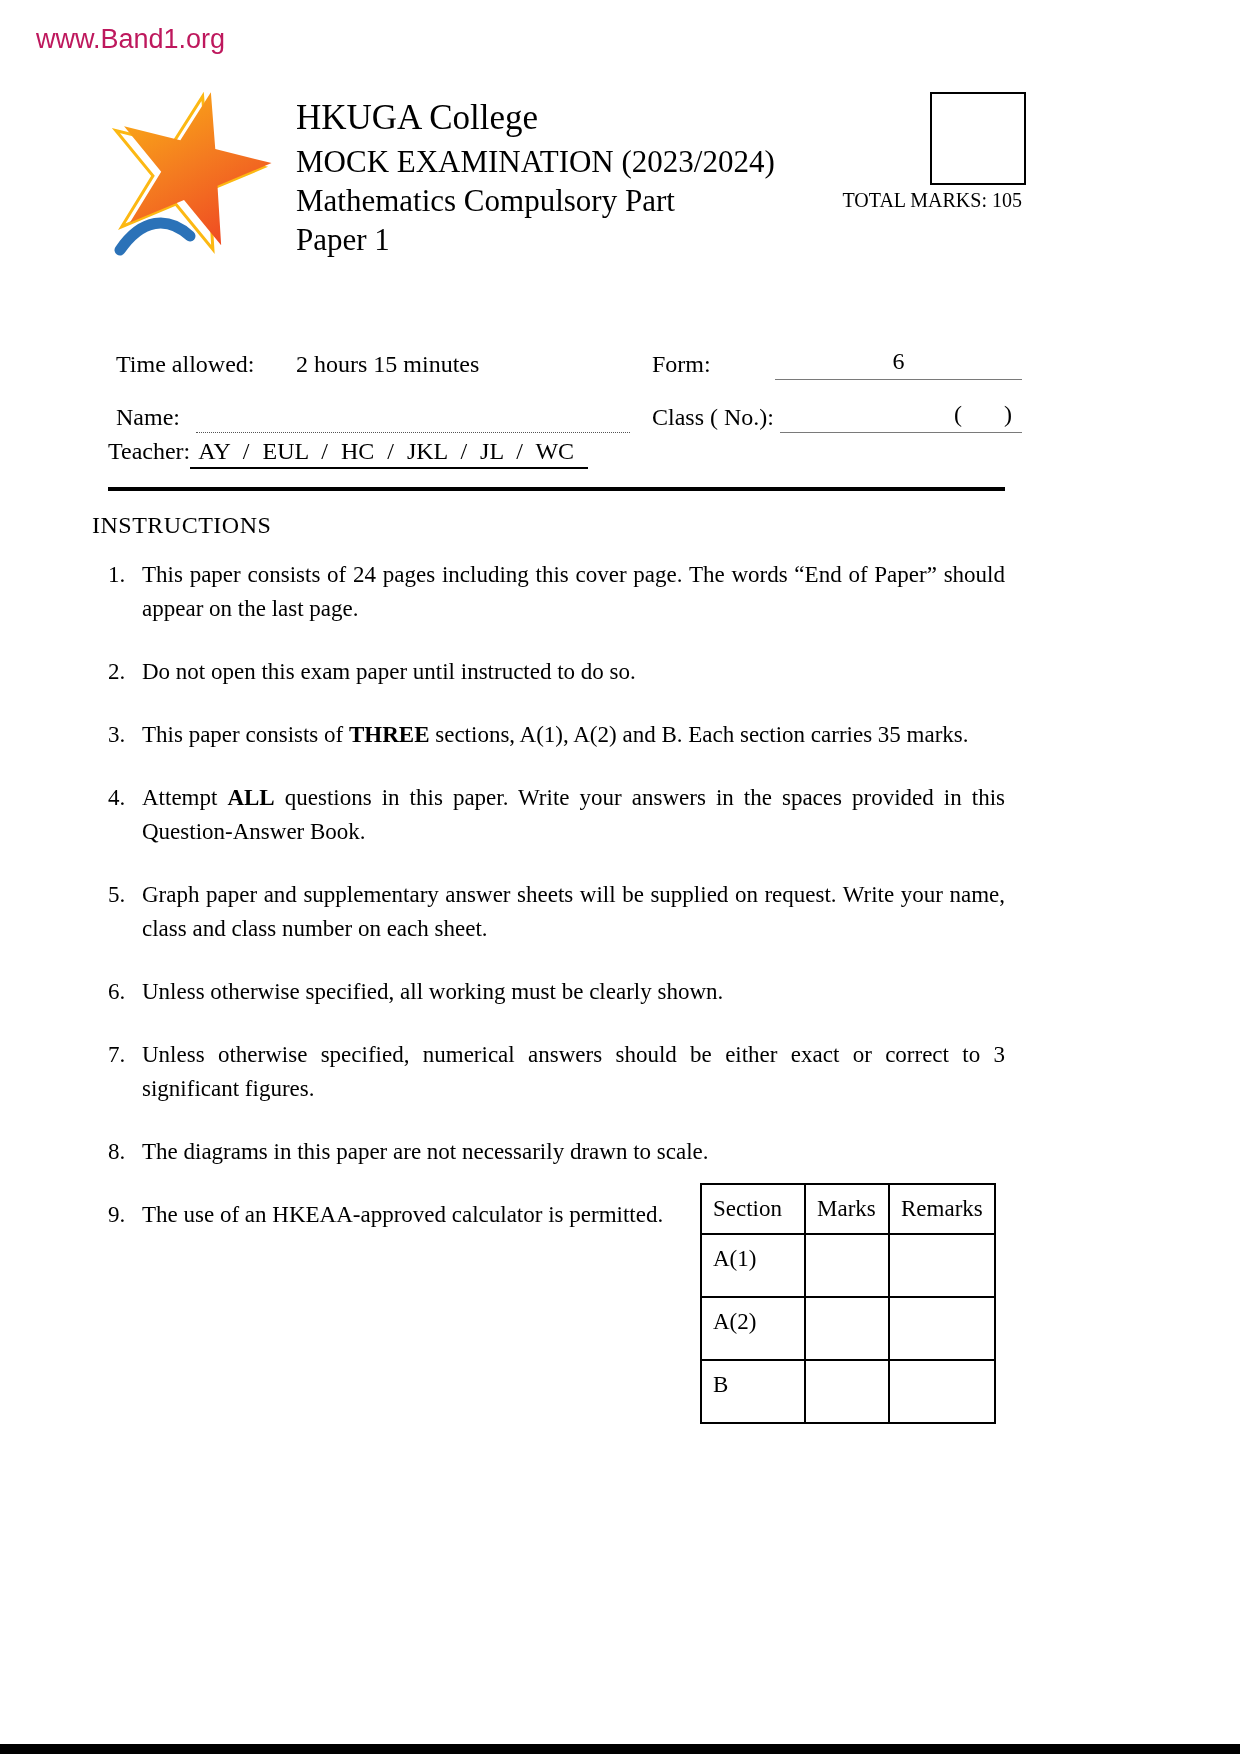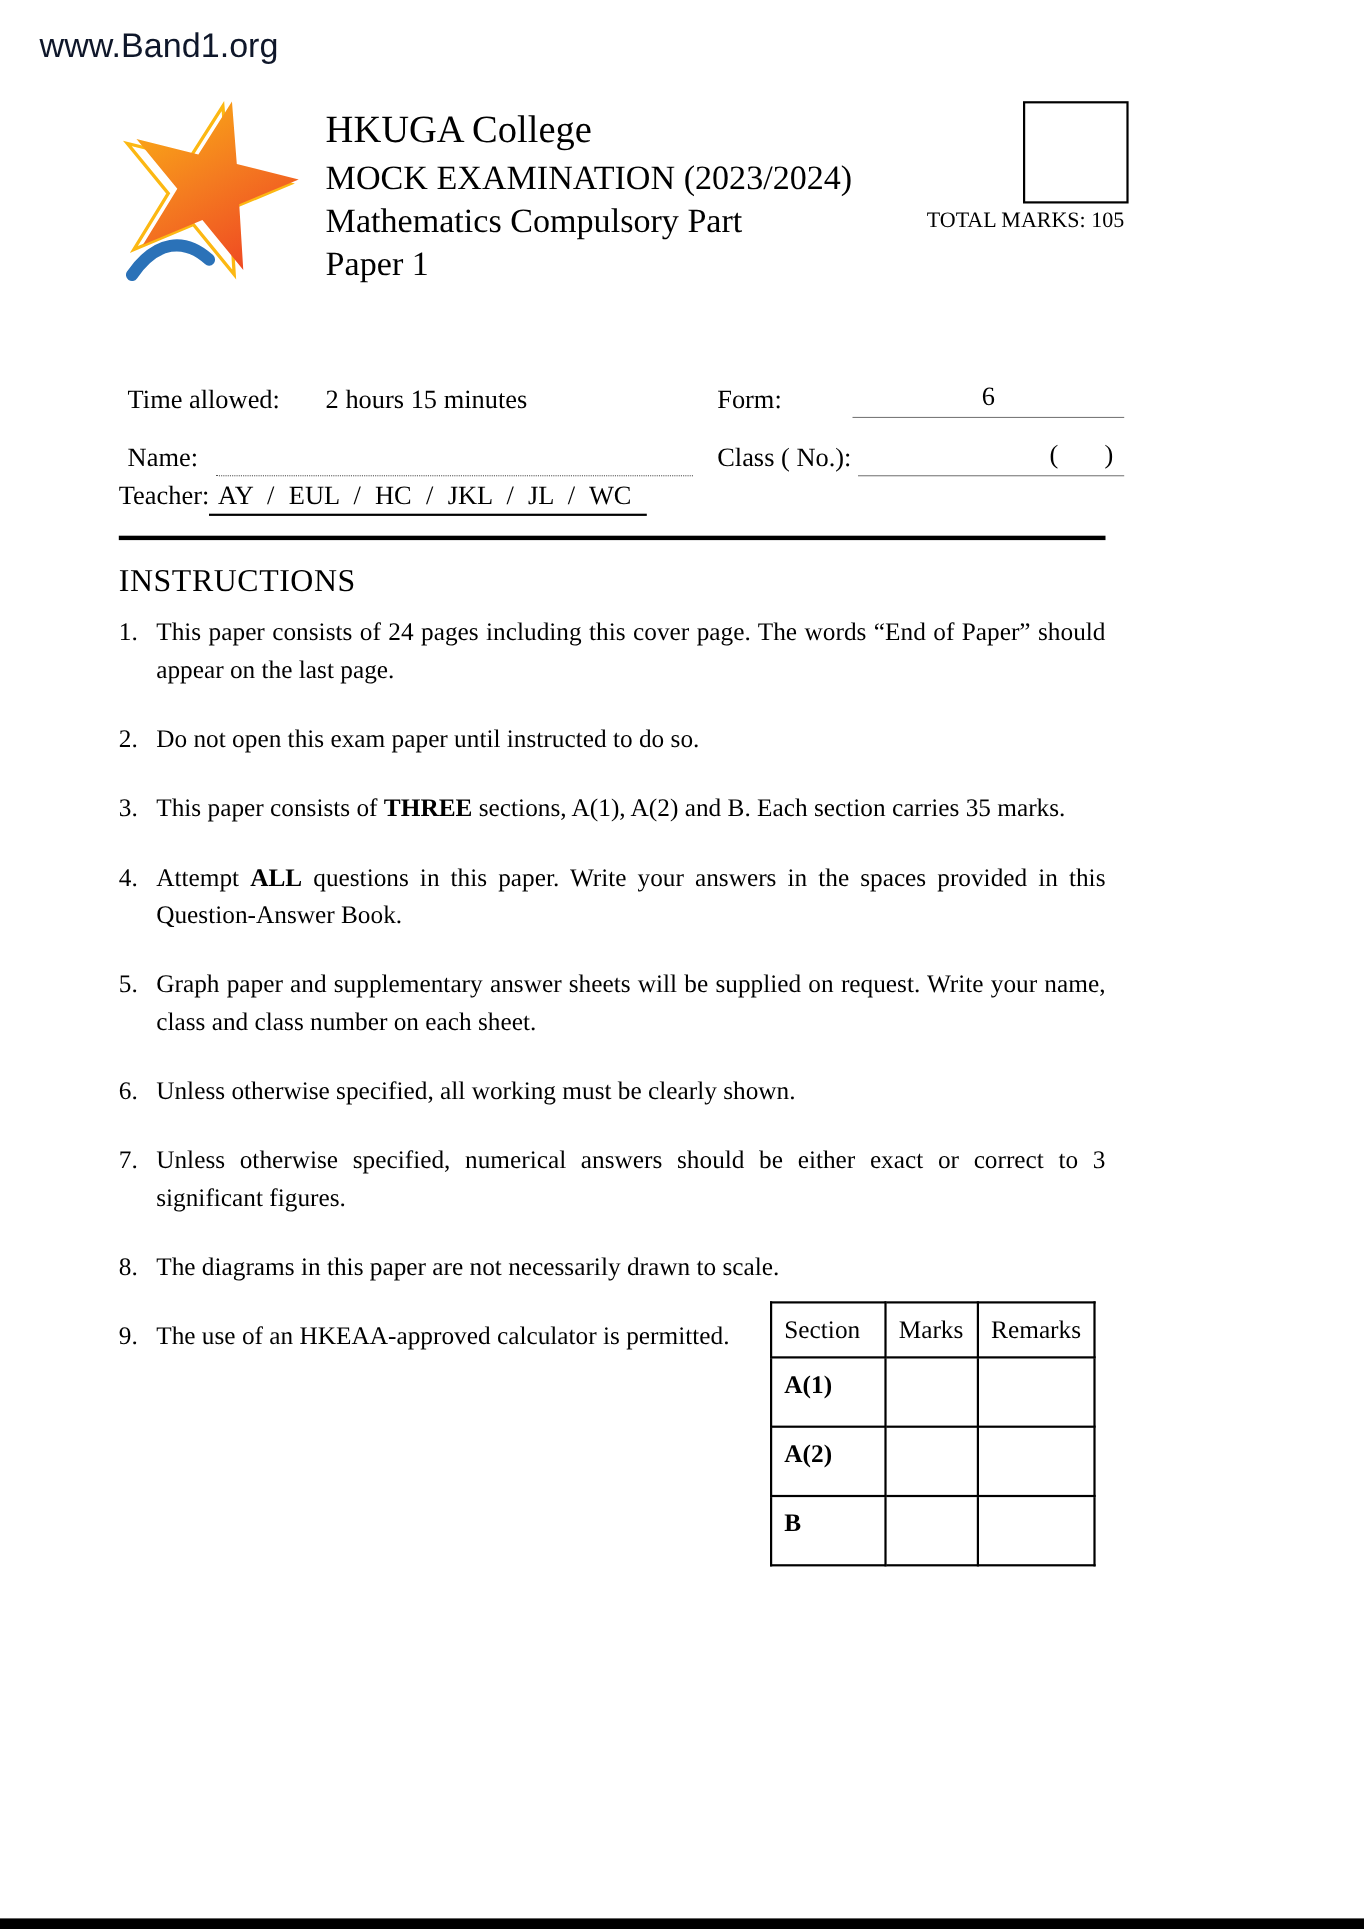--- a/index.html
+++ b/index.html
@@ -3,21 +3,21 @@
 <meta charset="utf-8">
 <style>
   * { margin:0; padding:0; box-sizing:border-box; }
   html,body { background:#ffffff; }
   .page {
     position:relative; width:1240px; height:1754px; background:#ffffff;
     font-family:"Liberation Serif", serif; color:#000; overflow:hidden;
   }
   .watermark {
     position:absolute; left:36px; top:24px;
-    font-family:"Liberation Sans", sans-serif; font-size:31px; color:#0f172a;
+    font-family:"Liberation Sans", sans-serif; font-size:27px; color:#be185d;
   }
   .logo { position:absolute; left:110px; top:88px; width:165px; height:190px; }
   .title-block { position:absolute; left:296px; top:94px; }
   .college-name { font-size:35px; line-height:48px; }
   .title-line   { font-size:31px; line-height:39px; }
   .score-box {
     position:absolute; left:930px; top:92px; width:96px; height:93px;
     border:2px solid #000; background:#fff;
   }
   .total-marks {
@@ -28,37 +28,37 @@
   .f-abs { position:absolute; display:inline-block;margin-top:19px; }
   .fill-line { border-bottom:1px solid #7a7a7a; height:32px; }
   .fill-dotted { border-bottom:1px dotted #555; height:32px; }
   .form-line-value { text-align:center; }
   .class-line-value { text-align:right; padding-right:10px; }
   .teacher-row { position:absolute; left:108px; top:438px; white-space:nowrap; }
   .teacher-underline {
     border-bottom:2px solid #000; padding:0 14px 3px 8px; word-spacing:7px;
   }
   .rule { position:absolute; left:108px; top:487px; width:897px; height:4px; background:#000; }
-  .ins-title { position:absolute; left:108px; top:512px; font-size:29px; letter-spacing:0.5px; }
+  .ins-title { position:absolute; left:92px; top:512px; font-size:24px; letter-spacing:0.5px; }
   .ins-list { position:absolute; left:108px; top:558px; width:897px; }
   .ins-item { display:flex; margin-bottom:29px; font-size:23px; line-height:34px; }
   .ins-num { width:34px; flex:none; }
   .ins-text { flex:1; text-align:justify; }
   .ins-text b { font-weight:bold; }
   .marks-table {
     position:absolute; left:700px; top:1183px;
     border-collapse:collapse; font-size:23px;
   }
   .marks-table th, .marks-table td { border:2px solid #000; padding:11px 11px; }
   .marks-table th { font-weight:normal; text-align:left; height:48px; }
   .marks-table td { height:63px; vertical-align:top; }
   .col-section { width:104px; }
   .col-marks   { width:84px; }
   .col-remarks { width:104px; }
-  .section-cell { font-weight:bold; }
+  .section-cell { font-weight:normal; }
   .bottom-bar { position:absolute; left:0; top:1744px; width:1240px; height:10px; background:#000; }
 </style>
 </head>
 <body>
 
 <div class="page">
 
   <div class="watermark">www.Band1.org</div>
 
   <div class="logo">

